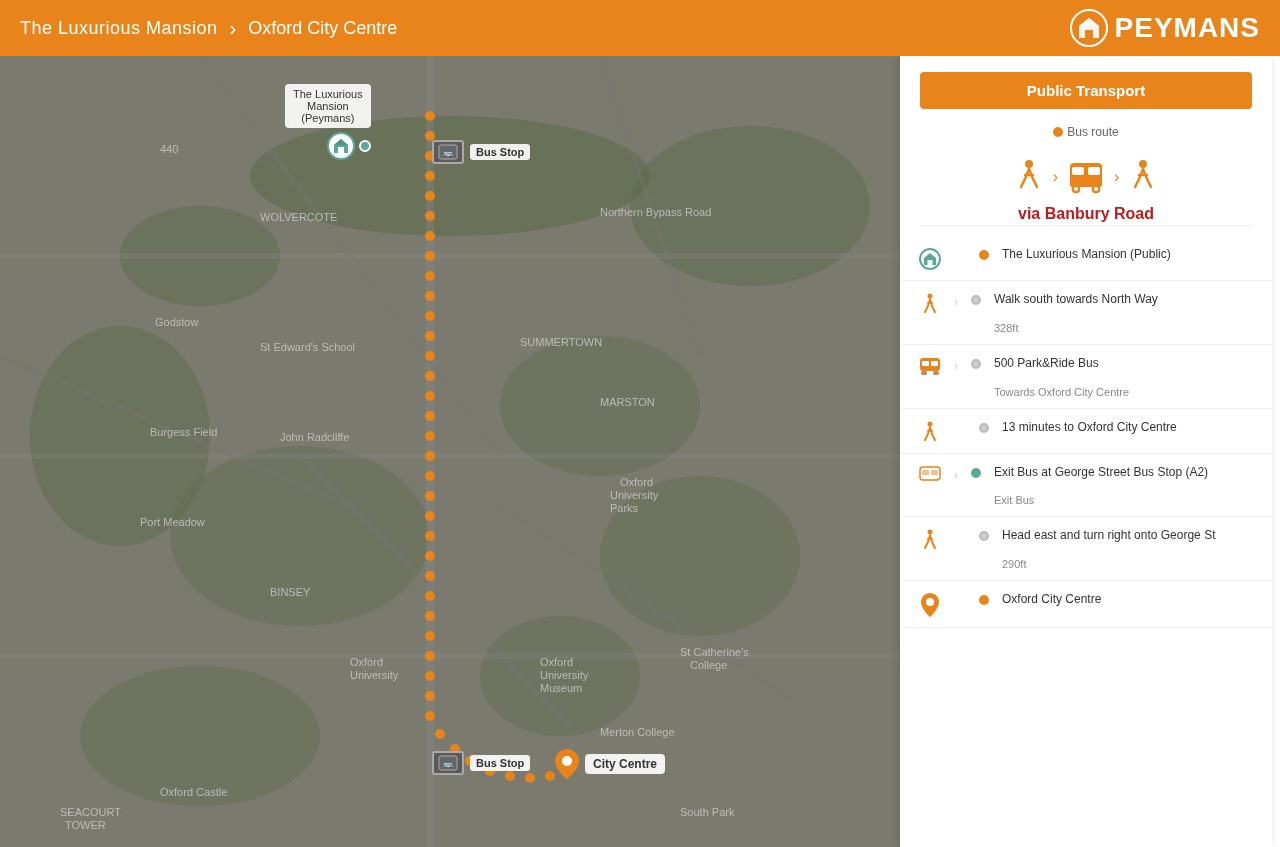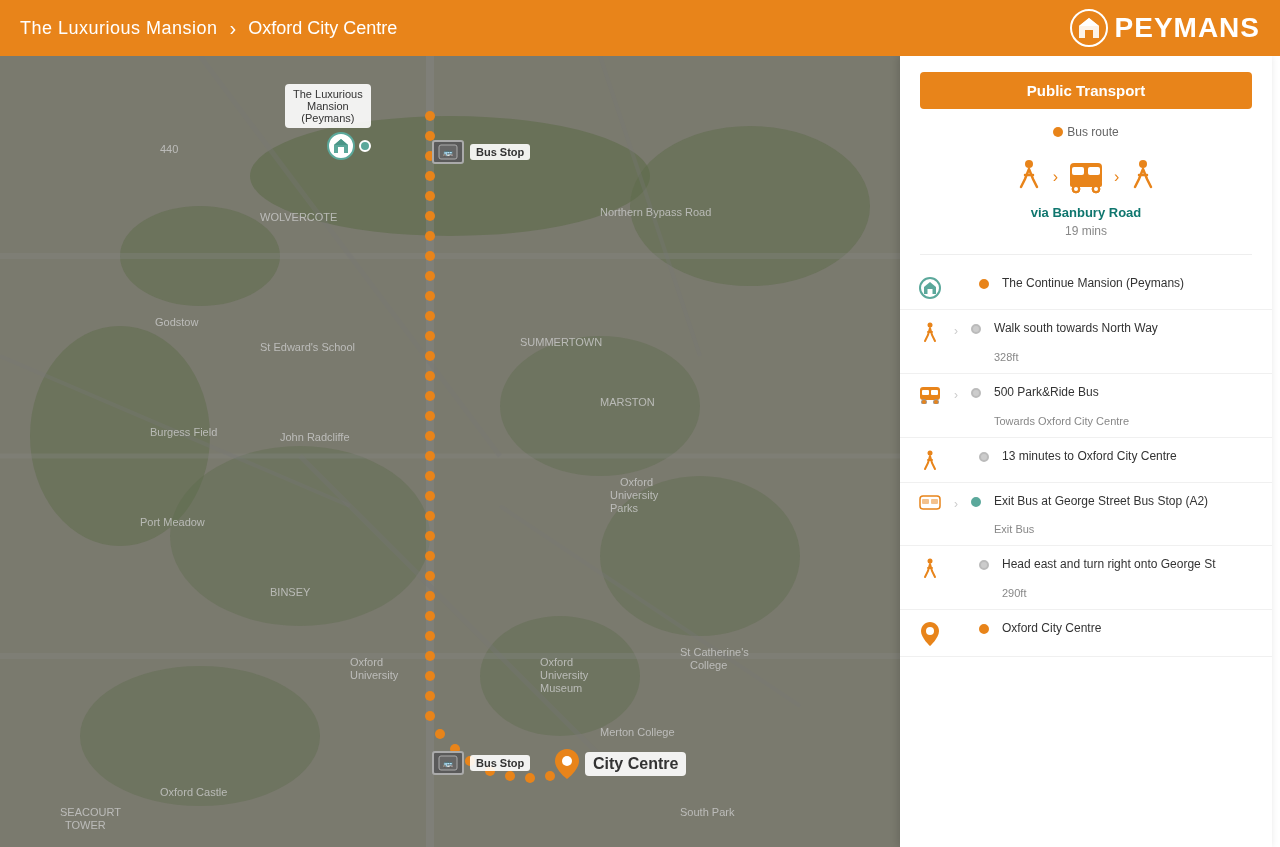--- a/index.html
+++ b/index.html
@@ -113,21 +113,21 @@
       bottom: 68px;
       left: 555px;
       display: flex;
       align-items: center;
       gap: 6px;
     }
     .dest-label {
       background: rgba(255,255,255,0.9);
       padding: 3px 8px;
       border-radius: 4px;
-      font-size: 16px;
+      font-size: 12px;
       color: #333;
       font-weight: 600;
       text-align: right;
     }
 
     
     #right-panel {
       position: absolute;
       top: 56px;
       right: 8px;
@@ -173,22 +173,22 @@
       padding: 14px 20px 8px;
       gap: 8px;
     }
     .t-arrow {
       color: #E8841A;
       font-size: 16px;
     }
 
     .via-text {
       text-align: center;
-      color: #0f766e;
-      font-size: 13px;
+      color: #b91c1c;
+      font-size: 16px;
       font-weight: 600;
       padding: 2px 16px;
     }
     .mins-text {
       text-align: center;
       color: #888;
       font-size: 12px;
       padding: 2px 0 16px;
     }
 
@@ -456,39 +456,38 @@
     </svg>
     <span class="t-arrow">›</span>
 
     <svg width="32" height="36" viewBox="0 0 32 36" fill="#E8841A">
       <circle cx="16" cy="5" r="4" fill="#E8841A"></circle>
       <path d="M16 10 L12 20 L8 28 M16 10 L20 20 L24 28 M12 16 L20 16" stroke="#E8841A" stroke-width="2.5" fill="none" stroke-linecap="round"></path>
     </svg>
   </div>
 
   <div class="via-text">via Banbury Road</div>
-  <div class="mins-text">19 mins</div>
 
   <div class="divider"></div>
 
   <div class="steps-list" id="steps-container">
   <div class="step-item">
     <div class="step-icon-col">
       <svg width="22" height="22" viewBox="0 0 22 22" fill="none">
     <circle cx="11" cy="11" r="10" fill="white" stroke="#5BA89B" stroke-width="2"></circle>
     <path d="M11 5 L17 10 L17 17 L5 17 L5 10 Z" fill="#5BA89B"></path>
     <rect x="8.5" y="12" width="5" height="5" fill="white"></rect>
   </svg>
     </div>
     <span style="width:12px;"></span>
     <div class="step-dot-col">
       <div class="step-dot" style="background:#E8841A; border-color:#E8841A;"></div>
     </div>
     <div class="step-content">
-      <div class="step-title">The Continue Mansion (Peymans)</div>
+      <div class="step-title">The Luxurious Mansion (Public)</div>
 
     </div>
   </div>
       <div class="step-item">
     <div class="step-icon-col">
       <svg width="18" height="22" viewBox="0 0 18 22" fill="none">
     <circle cx="9" cy="3" r="2.5" fill="#E8841A"></circle>
     <path d="M9 6 L7 13 L4 19 M9 6 L11 13 L14 19 M7 10 L11 10" stroke="#E8841A" stroke-width="2" fill="none" stroke-linecap="round"></path>
   </svg>
     </div>

